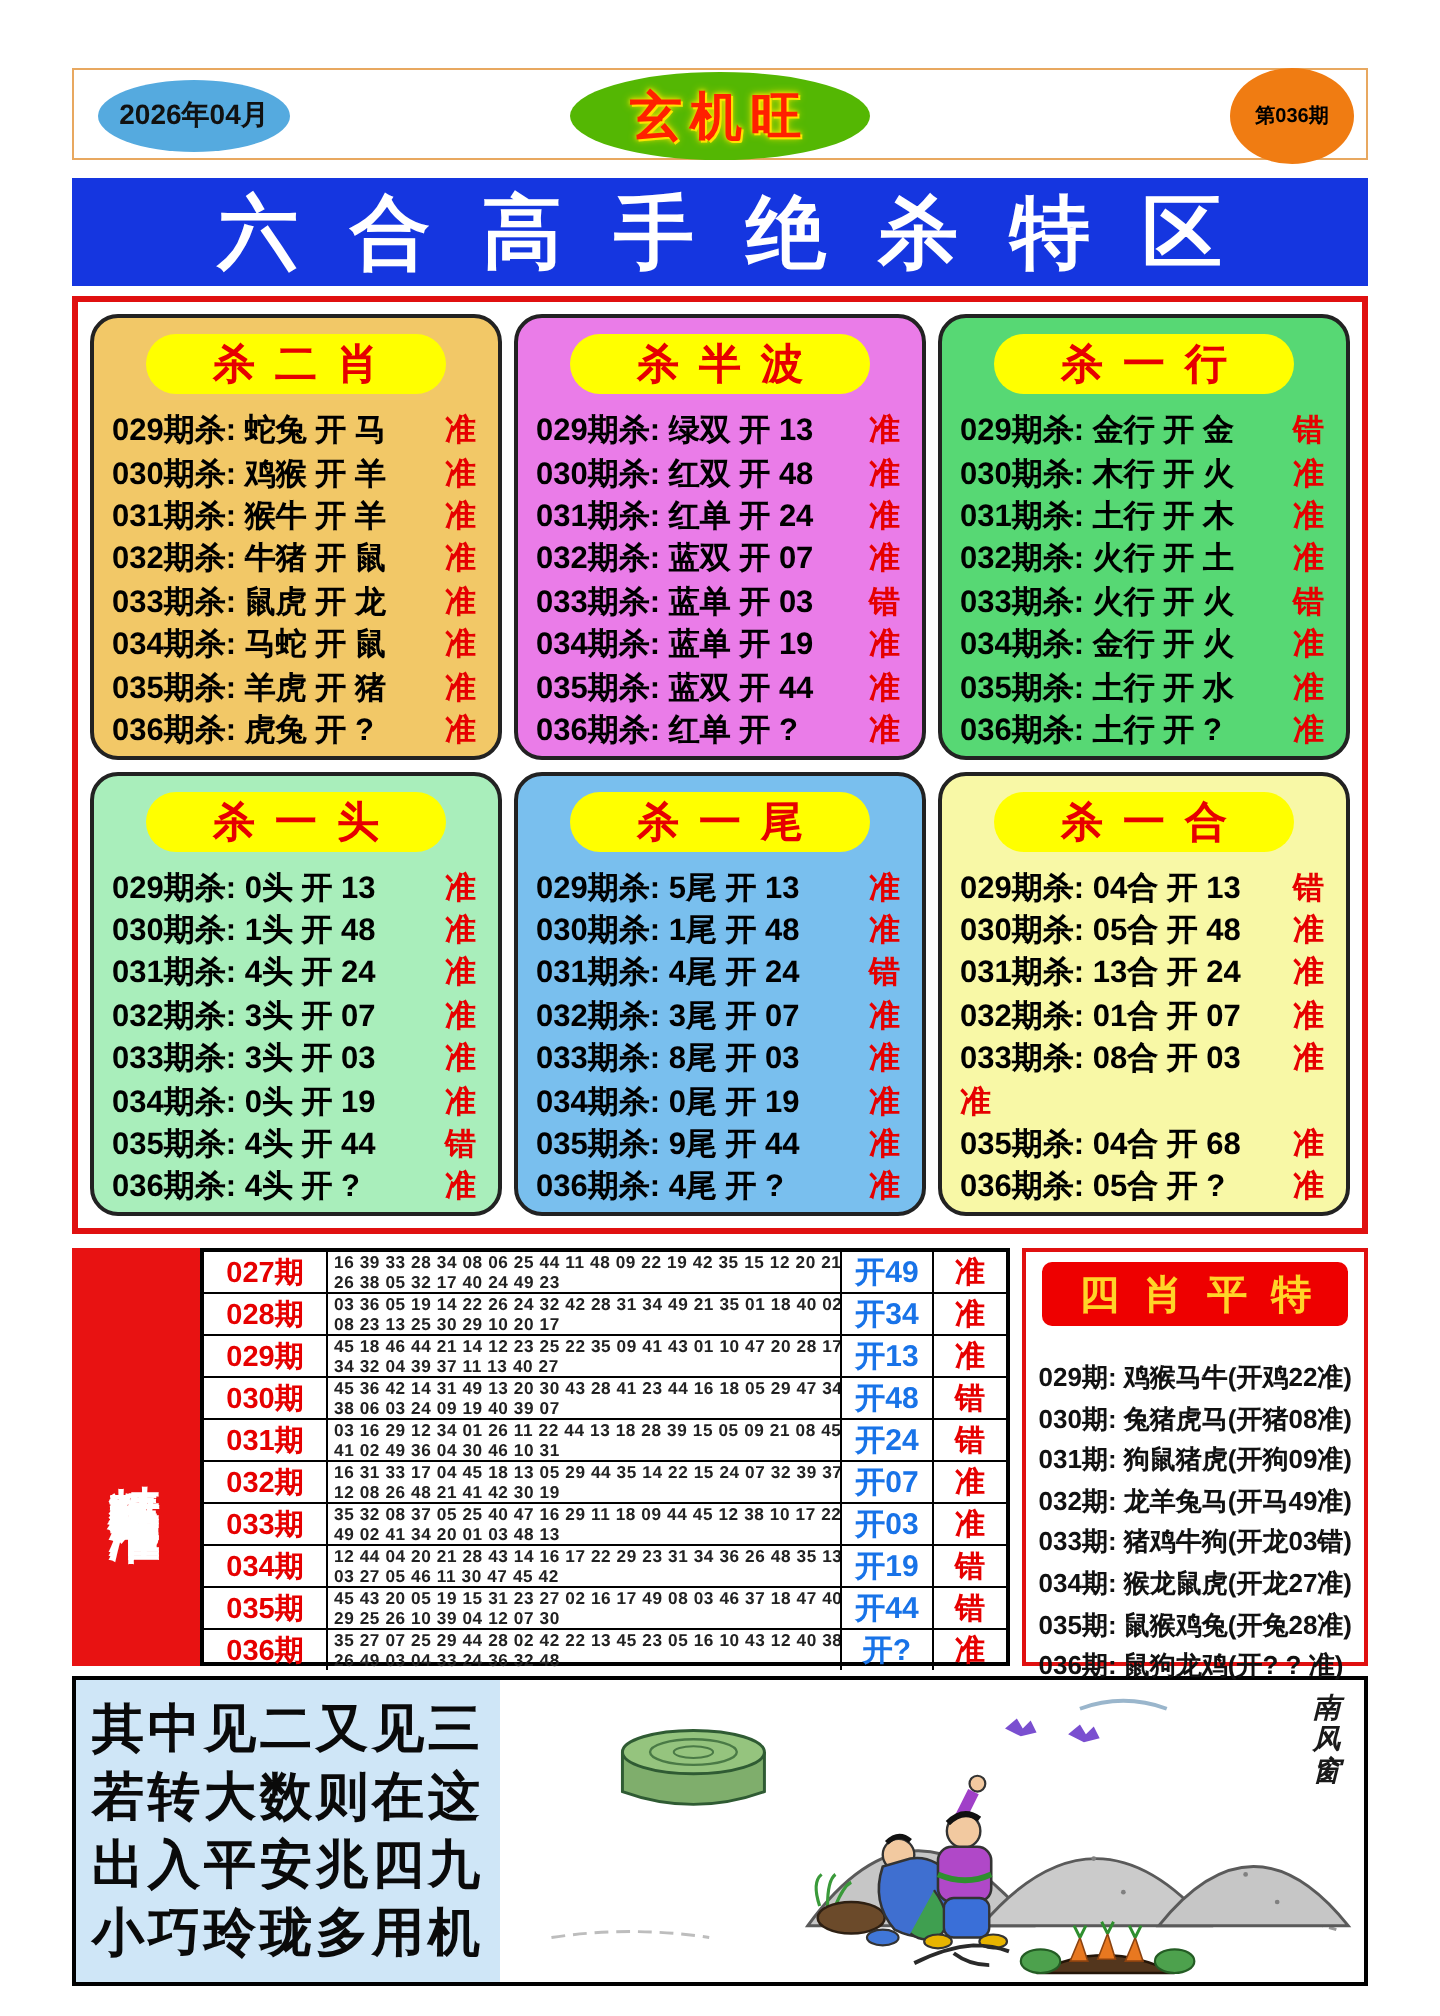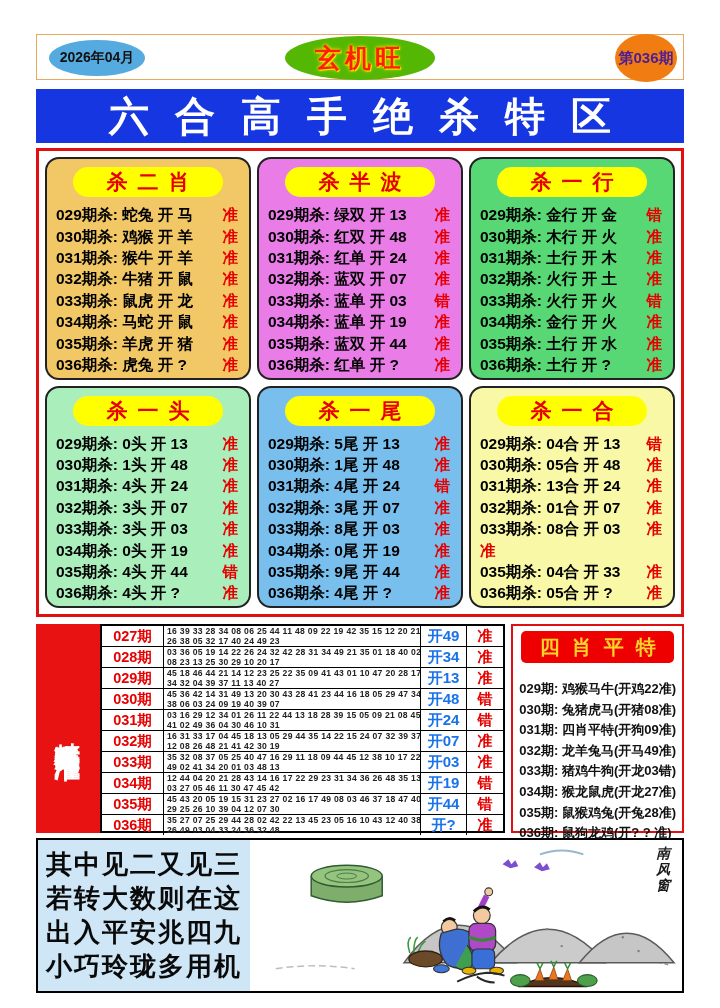--- a/index.html
+++ b/index.html
@@ -6,21 +6,21 @@
   html,body { width:720px; background:#ffffff; font-family:"Liberation Sans","DejaVu Sans",sans-serif; }
   body { height:1008px; overflow:hidden; }
   .page { width:648px; margin:34px 36px 0 36px; }
 
   
   .hdr { position:relative; height:46px; border:1px solid #e8a860; background:#fff; margin-bottom:9px; }
   .ell { position:absolute; display:flex; align-items:center; justify-content:center; border-radius:50%; }
   .ell-date { left:12px; top:5px; width:96px; height:36px; background:#55aadf; color:#111; font-size:14px; font-weight:bold; }
   .ell-brand { left:50%; top:1px; transform:translateX(-50%); width:150px; height:44px; background:#54b703; }
   .ell-brand span { color:#ff2000; font-weight:900; font-size:26px; letter-spacing:4px; text-shadow:0 0 2px #ffe400, 0 0 4px #ffe400, 1px 1px 0 #ffe400; }
-  .ell-issue { right:6px; top:-1px; width:62px; height:48px; background:#f07c12; color:#4c1d95; font-size:15px; font-weight:bold; }
+  .ell-issue { right:6px; top:-1px; width:62px; height:48px; background:#f07c12; color:#000000; font-size:10px; font-weight:bold; }
 
   
   .banner { height:54px; background:#1536e0; display:flex; align-items:center; justify-content:center; margin-bottom:5px; }
   .banner span { color:#fff; font-weight:900; font-size:40px; letter-spacing:26px; text-indent:26px; white-space:nowrap; }
 
   
   .panels { border:3px solid #e01010; padding:6px; display:grid; grid-template-columns:repeat(3,1fr); grid-template-rows:repeat(2,1fr); gap:6px; height:469px; margin-bottom:7px; }
   .panel { border:2px solid #222; border-radius:14px; padding:6px 9px 4px 9px; overflow:hidden; }
   .c1 { background:#f2c867; } .c2 { background:#ea7ce8; } .c3 { background:#57d874; }
   .c4 { background:#a9eebb; } .c5 { background:#79bfee; } .c6 { background:#f8f8a6; }
@@ -331,21 +331,21 @@
         <div class="prow">
           <span class="pl">033期杀: 08合 开 03</span>
           <span class="ps">准</span>
         </div>
 
         <div class="prow">
           <span class="ps">准</span>
         </div>
 
         <div class="prow">
-          <span class="pl">035期杀: 04合 开 33</span>
+          <span class="pl">035期杀: 04合 开 68</span>
           <span class="ps">准</span>
         </div>
 
         <div class="prow">
           <span class="pl">036期杀: 05合 开 ?</span>
           <span class="ps">准</span>
         </div>
       </div>
     </div>
   </div>
@@ -456,21 +456,21 @@
     <div class="hot-gap"></div>
     <div class="pingte">
       <div class="pingte-title">
           <span>四肖平特</span>
         </div>
       <div>
         <div class="pingte-row">029期: 鸡猴马牛(开鸡22准)</div>
 
         <div class="pingte-row">030期: 兔猪虎马(开猪08准)</div>
 
-        <div class="pingte-row">031期: 四肖平特(开狗09准)</div>
+        <div class="pingte-row">031期: 狗鼠猪虎(开狗09准)</div>
 
         <div class="pingte-row">032期: 龙羊兔马(开马49准)</div>
 
         <div class="pingte-row">033期: 猪鸡牛狗(开龙03错)</div>
 
         <div class="pingte-row">034期: 猴龙鼠虎(开龙27准)</div>
 
         <div class="pingte-row">035期: 鼠猴鸡兔(开兔28准)</div>
 
         <div class="pingte-row">036期: 鼠狗龙鸡(开? ? 准)</div>

